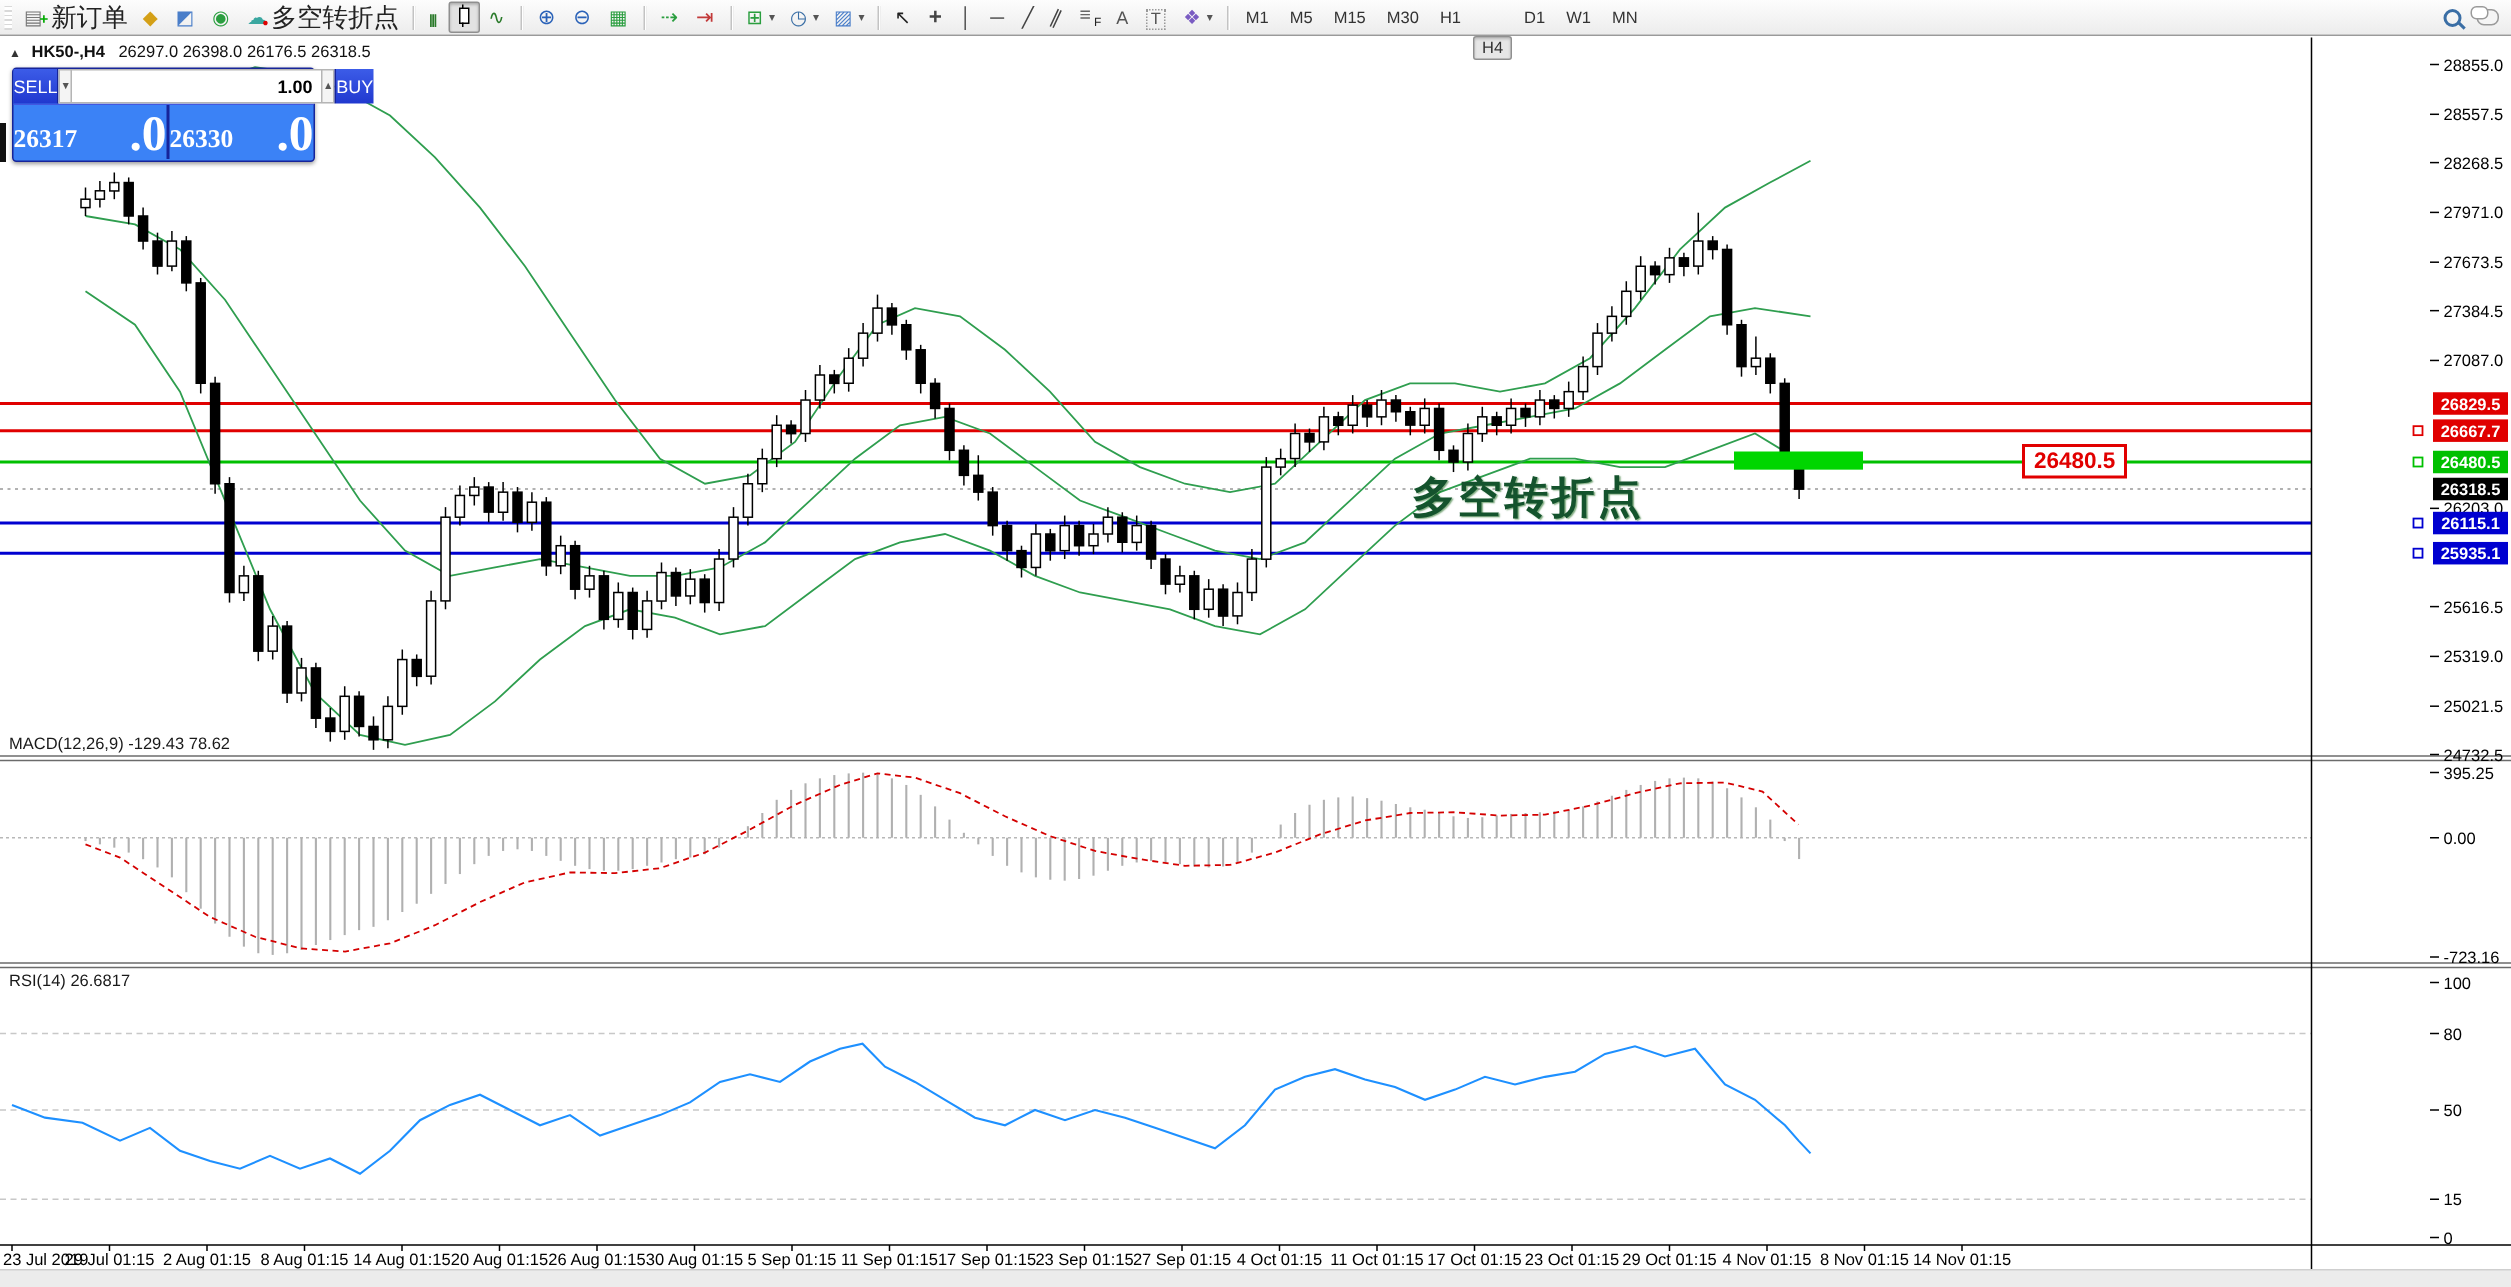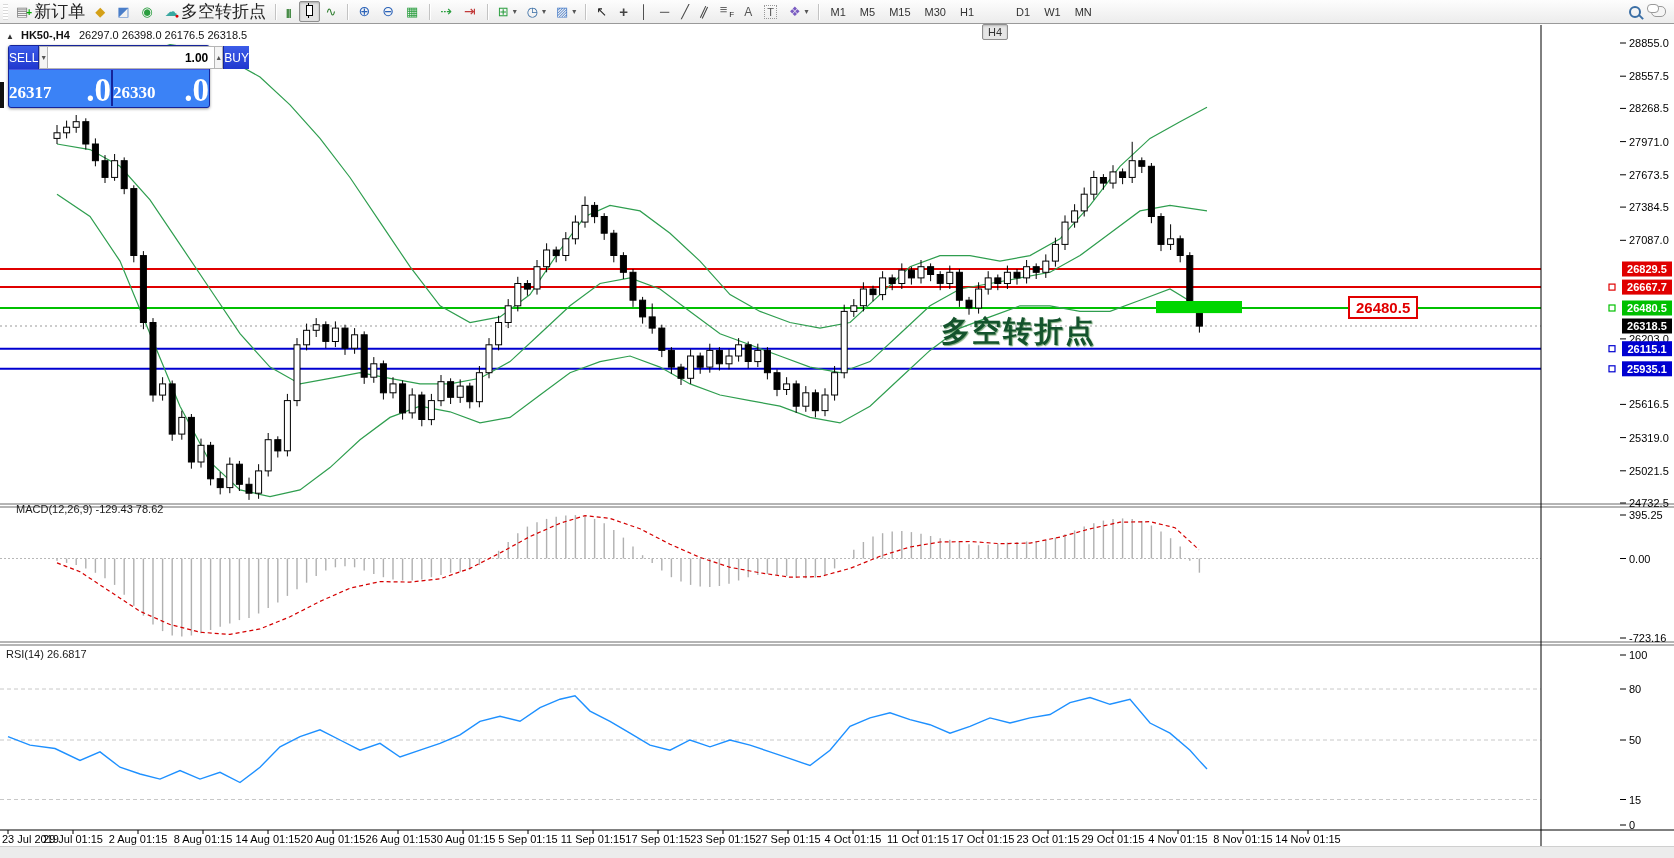--- a/index.html
+++ b/index.html
@@ -43,21 +43,21 @@
   #tw-prices{display:flex;height:36px;border-top:1px solid #4257e0;}
   .tw-price{color:#fff;display:flex;align-items:flex-end;justify-content:space-between;padding-bottom:2px;font-family:Liberation Serif, serif;}
   #tw-price-sell{width:102px;border-right:2px solid #16249a;}
   #tw-price-buy{flex:1;}
   .p-main{font-size:17px;font-weight:bold;line-height:1;margin-bottom:3px;}
   .p-big{font-size:33px;font-weight:bold;line-height:.85;}
   #widget-tab{position:absolute;left:0;top:82px;width:4px;height:26px;background:#111;z-index:12;}
   #pivot-note{position:absolute;left:941px;top:312px;z-index:11;font-size:29px;font-weight:bold;letter-spacing:2px;color:#14532d;text-shadow:1px 1px 1px rgba(20,100,20,.55);}
   #price-callout{position:absolute;left:1348px;top:296px;z-index:11;border:2px solid #e10000;background:#fff;color:#e10000;font-size:15px;font-weight:bold;padding:1px 6px;line-height:17px;}
   .ind-label{position:absolute;left:6px;font-size:11px;color:#1a1a1a;z-index:10;}
-  #macd-label{top:503px;margin-left:10px;}
+  #macd-label{top:490px;}
   #rsi-label{top:648px;}
   #bottom-strip{position:absolute;left:0;top:846px;width:1674px;height:12px;background:#ececec;border-top:1px solid #cfcfcf;z-index:5;}
 </style>
 </head>
 <body>
 
 <div id="app">
 
   <div id="toolbar">
       <span class="tb-grip"></span>

